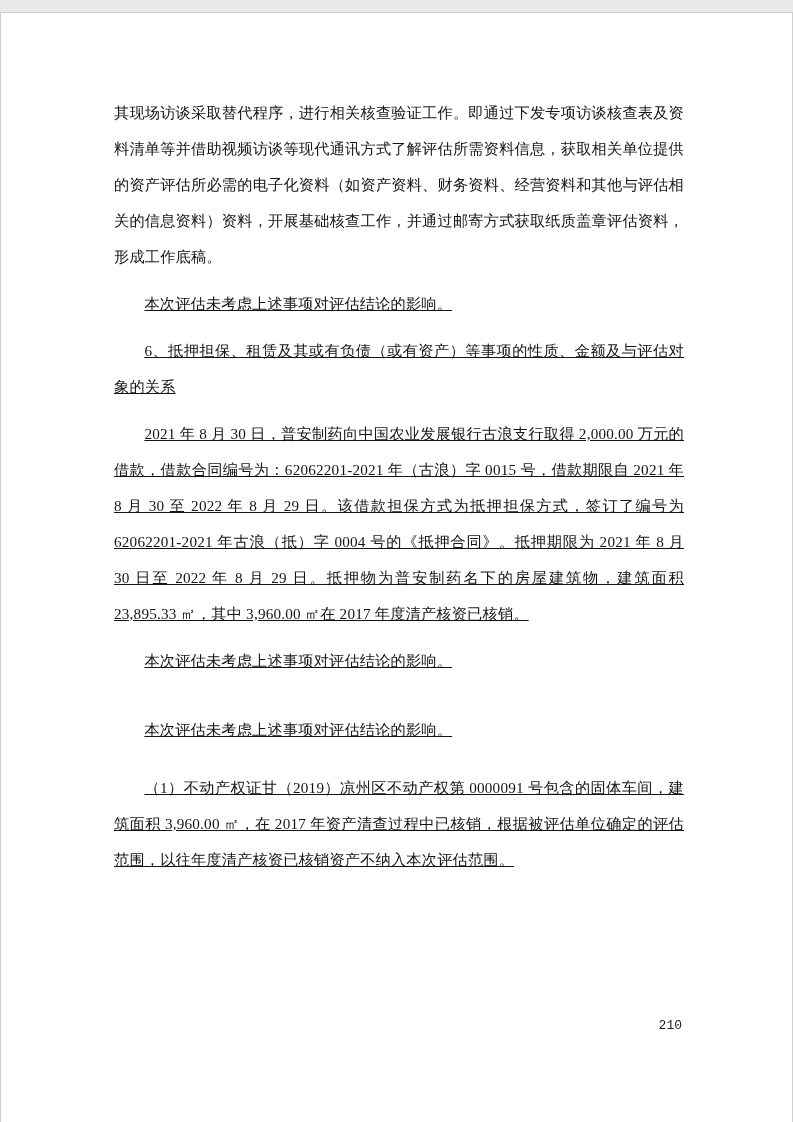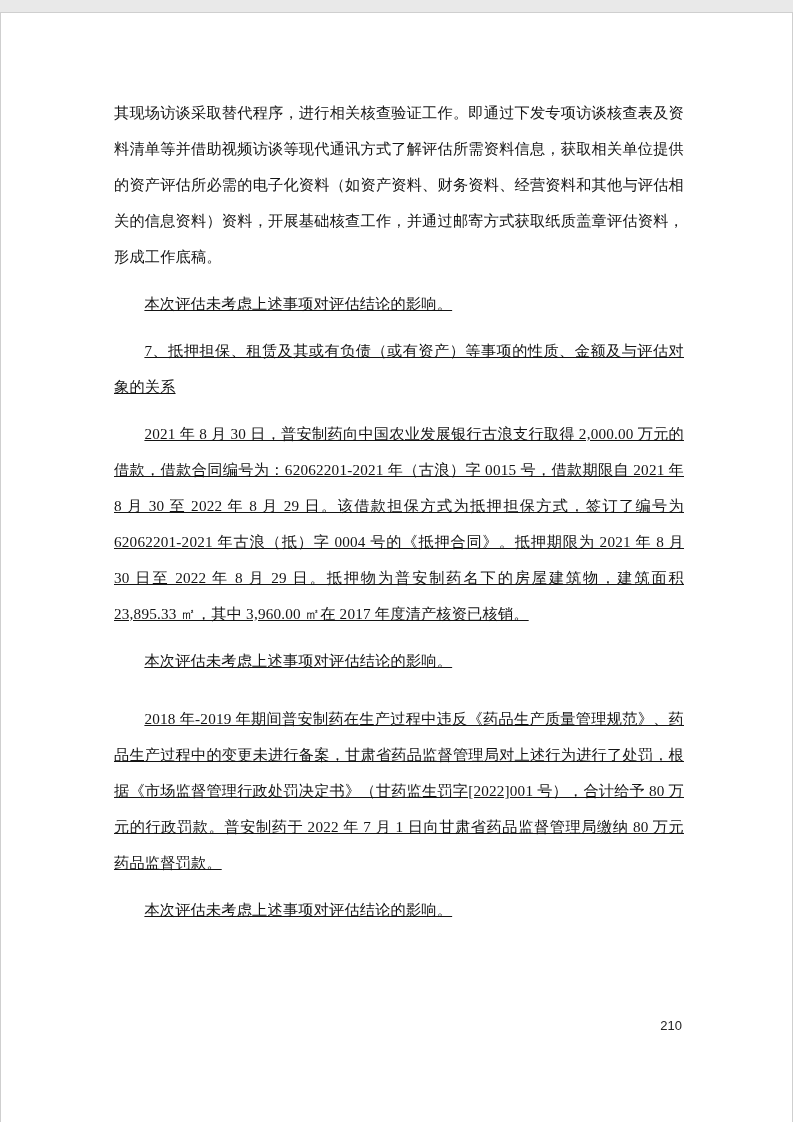--- a/index.html
+++ b/index.html
@@ -39,51 +39,51 @@
     text-indent: 2em;
     text-decoration: underline;
   }
   .gap-md { height: 11px; }
   .pagenum {
     position: absolute;
     right: 110px;
     top: 1005px;
     font-size: 13px;
     color: #222;
-    font-family: Liberation Sans, sans-serif;
+    font-family: Liberation Mono, monospace;
   }
 </style>
 </head>
 <body>
 
 <div class="page">
   <div class="content">
 
     <p class="body-par">其现场访谈采取替代程序，进行相关核查验证工作。即通过下发专项访谈核查表及资料清单等并借助视频访谈等现代通讯方式了解评估所需资料信息，获取相关单位提供的资产评估所必需的电子化资料（如资产资料、财务资料、经营资料和其他与评估相关的信息资料）资料，开展基础核查工作，并通过邮寄方式获取纸质盖章评估资料，形成工作底稿。</p>
     <div class="gap-md"></div>
 
     <p class="body-par indent">本次评估未考虑上述事项对评估结论的影响。</p>
     <div class="gap-md"></div>
 
-    <p class="body-par indent">7、抵押担保、租赁及其或有负债（或有资产）等事项的性质、金额及与评估对象的关系</p>
+    <p class="body-par indent">6、抵押担保、租赁及其或有负债（或有资产）等事项的性质、金额及与评估对象的关系</p>
     <div class="gap-md"></div>
 
     <p class="body-par indent">2021 年 8 月 30 日，普安制药向中国农业发展银行古浪支行取得 2,000.00 万元的借款，借款合同编号为：62062201-2021 年（古浪）字 0015 号，借款期限自 2021 年 8 月 30 至 2022 年 8 月 29 日。该借款担保方式为抵押担保方式，签订了编号为 62062201-2021 年古浪（抵）字 0004 号的《抵押合同》。抵押期限为 2021 年 8 月 30 日至 2022 年 8 月 29 日。抵押物为普安制药名下的房屋建筑物，建筑面积 23,895.33 ㎡，其中 3,960.00 ㎡在 2017 年度清产核资已核销。</p>
     <div class="gap-md"></div>
 
     <p class="body-par indent">本次评估未考虑上述事项对评估结论的影响。</p>
     <div class="gap-md"></div>
 
     <div class="gap-md"></div>
 
-    <p class="body-par indent">2018 年-2019 年期间普安制药在生产过程中违反《药品生产质量管理规范》、药品生产过程中的变更未进行备案，甘肃省药品监督管理局对上述行为进行了处罚，根据《市场监督管理行政处罚决定书》（甘药监生罚字[2022]001 号），合计给予 80 万元的行政罚款。普安制药于 2022 年 7 月 1 日向甘肃省药品监督管理局缴纳 80 万元药品监督罚款。</p>
     <div class="gap-md"></div>
 
     <p class="body-par indent">本次评估未考虑上述事项对评估结论的影响。</p>
     <div class="gap-md"></div>
 
     <div class="gap-md"></div>
 
+    <p class="body-par indent">（1）不动产权证甘（2019）凉州区不动产权第 0000091 号包含的固体车间，建筑面积 3,960.00 ㎡，在 2017 年资产清查过程中已核销，根据被评估单位确定的评估范围，以往年度清产核资已核销资产不纳入本次评估范围。</p>
 
   </div>
 
   <div class="pagenum">210</div>
 </div>
 
 </body></html>

